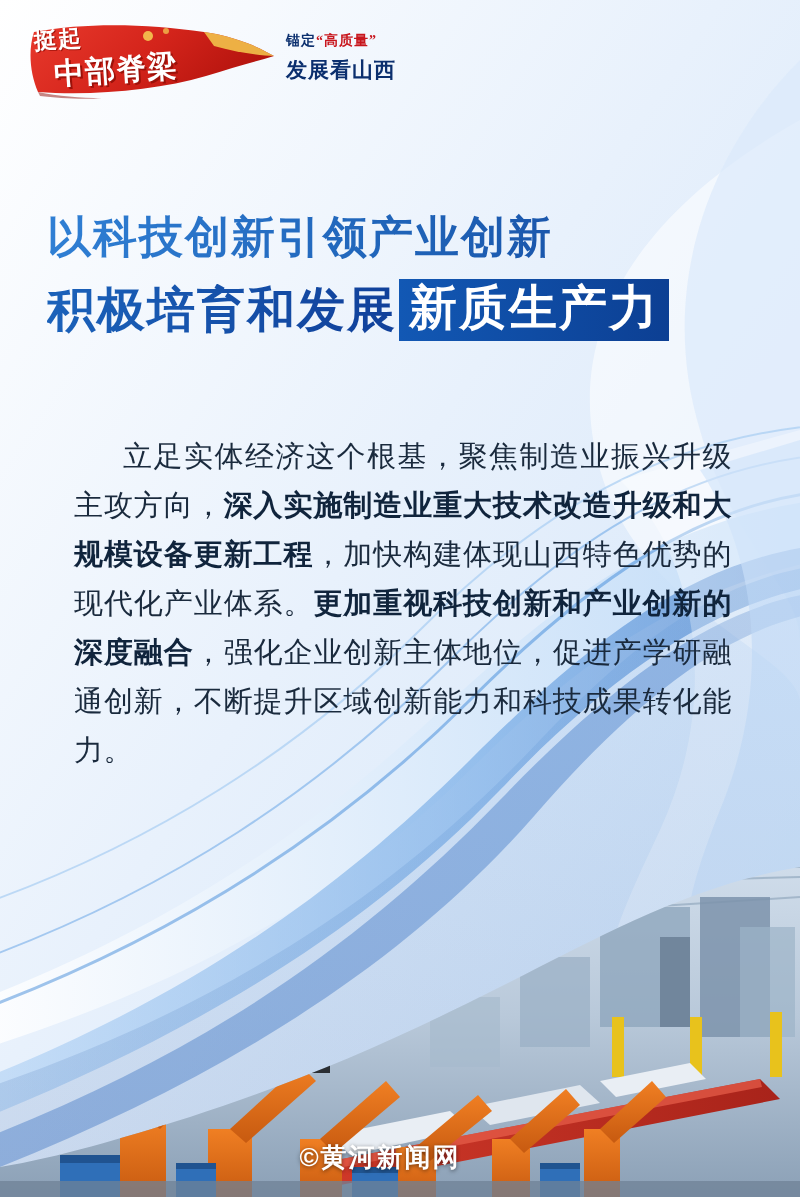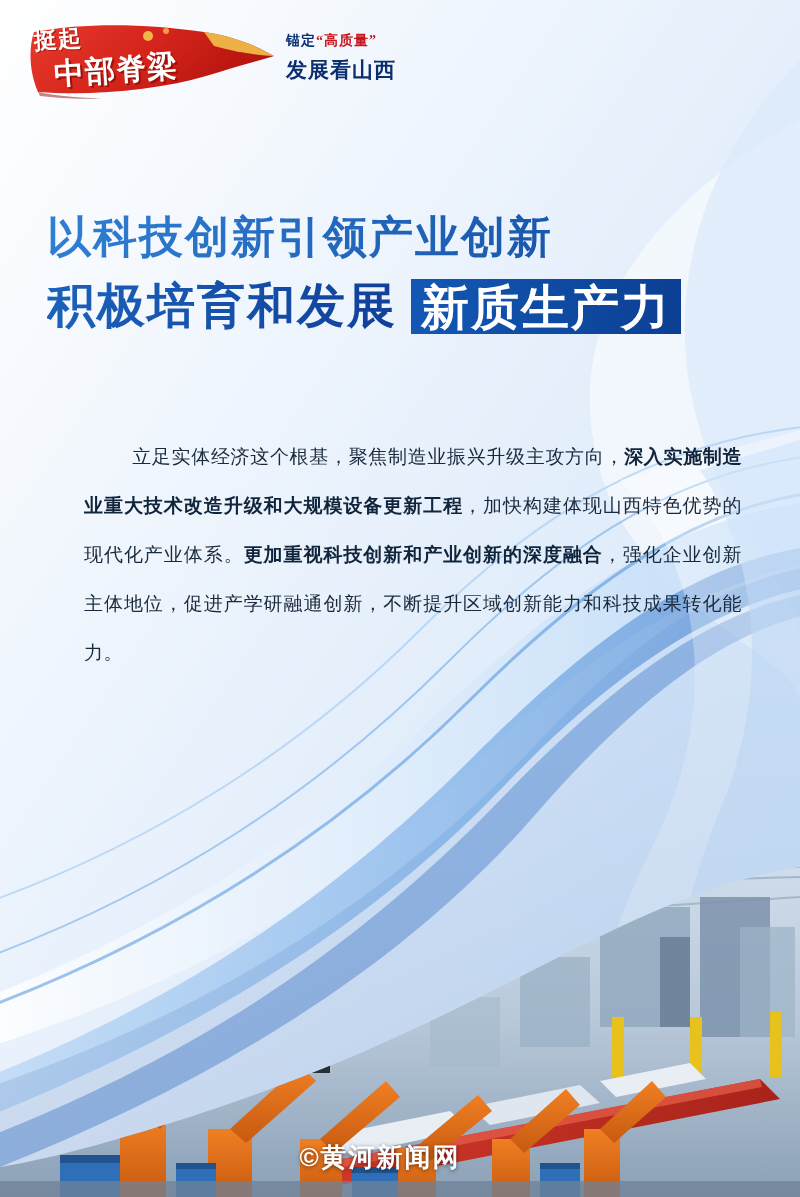--- a/index.html
+++ b/index.html
@@ -123,32 +123,32 @@
   .headline-2 .plain {
     background: linear-gradient(90deg, #1b62ba 0%, #10409a 100%);
     -webkit-background-clip: text;
     background-clip: text;
     color: transparent;
     text-align: right;
   }
   .headline-2 .boxed {
     background: linear-gradient(90deg, #1258b4 0%, #0c3f93 100%);
     color: #ffffff;
-    padding: 3px 10px 0 10px;
-    margin-left: 14px;
+    padding: 3px 10px 7px 10px;
+    margin-left: 2px;
     font-family: Liberation Serif, serif;
   }
 
   
   .body-copy {
     position: absolute;
     top: 432px;
-    left: 84px;
+    left: 74px;
     width: 658px;
-    font-size: 19px;
+    font-size: 29px;
     line-height: 49px;
     color: #1a2a3d;
     text-align: justify;
     text-justify: inter-ideograph;
     letter-spacing: 0.5px;
   }
   .body-copy .indent {
     display: inline-block;
     width: 48px;
   }

